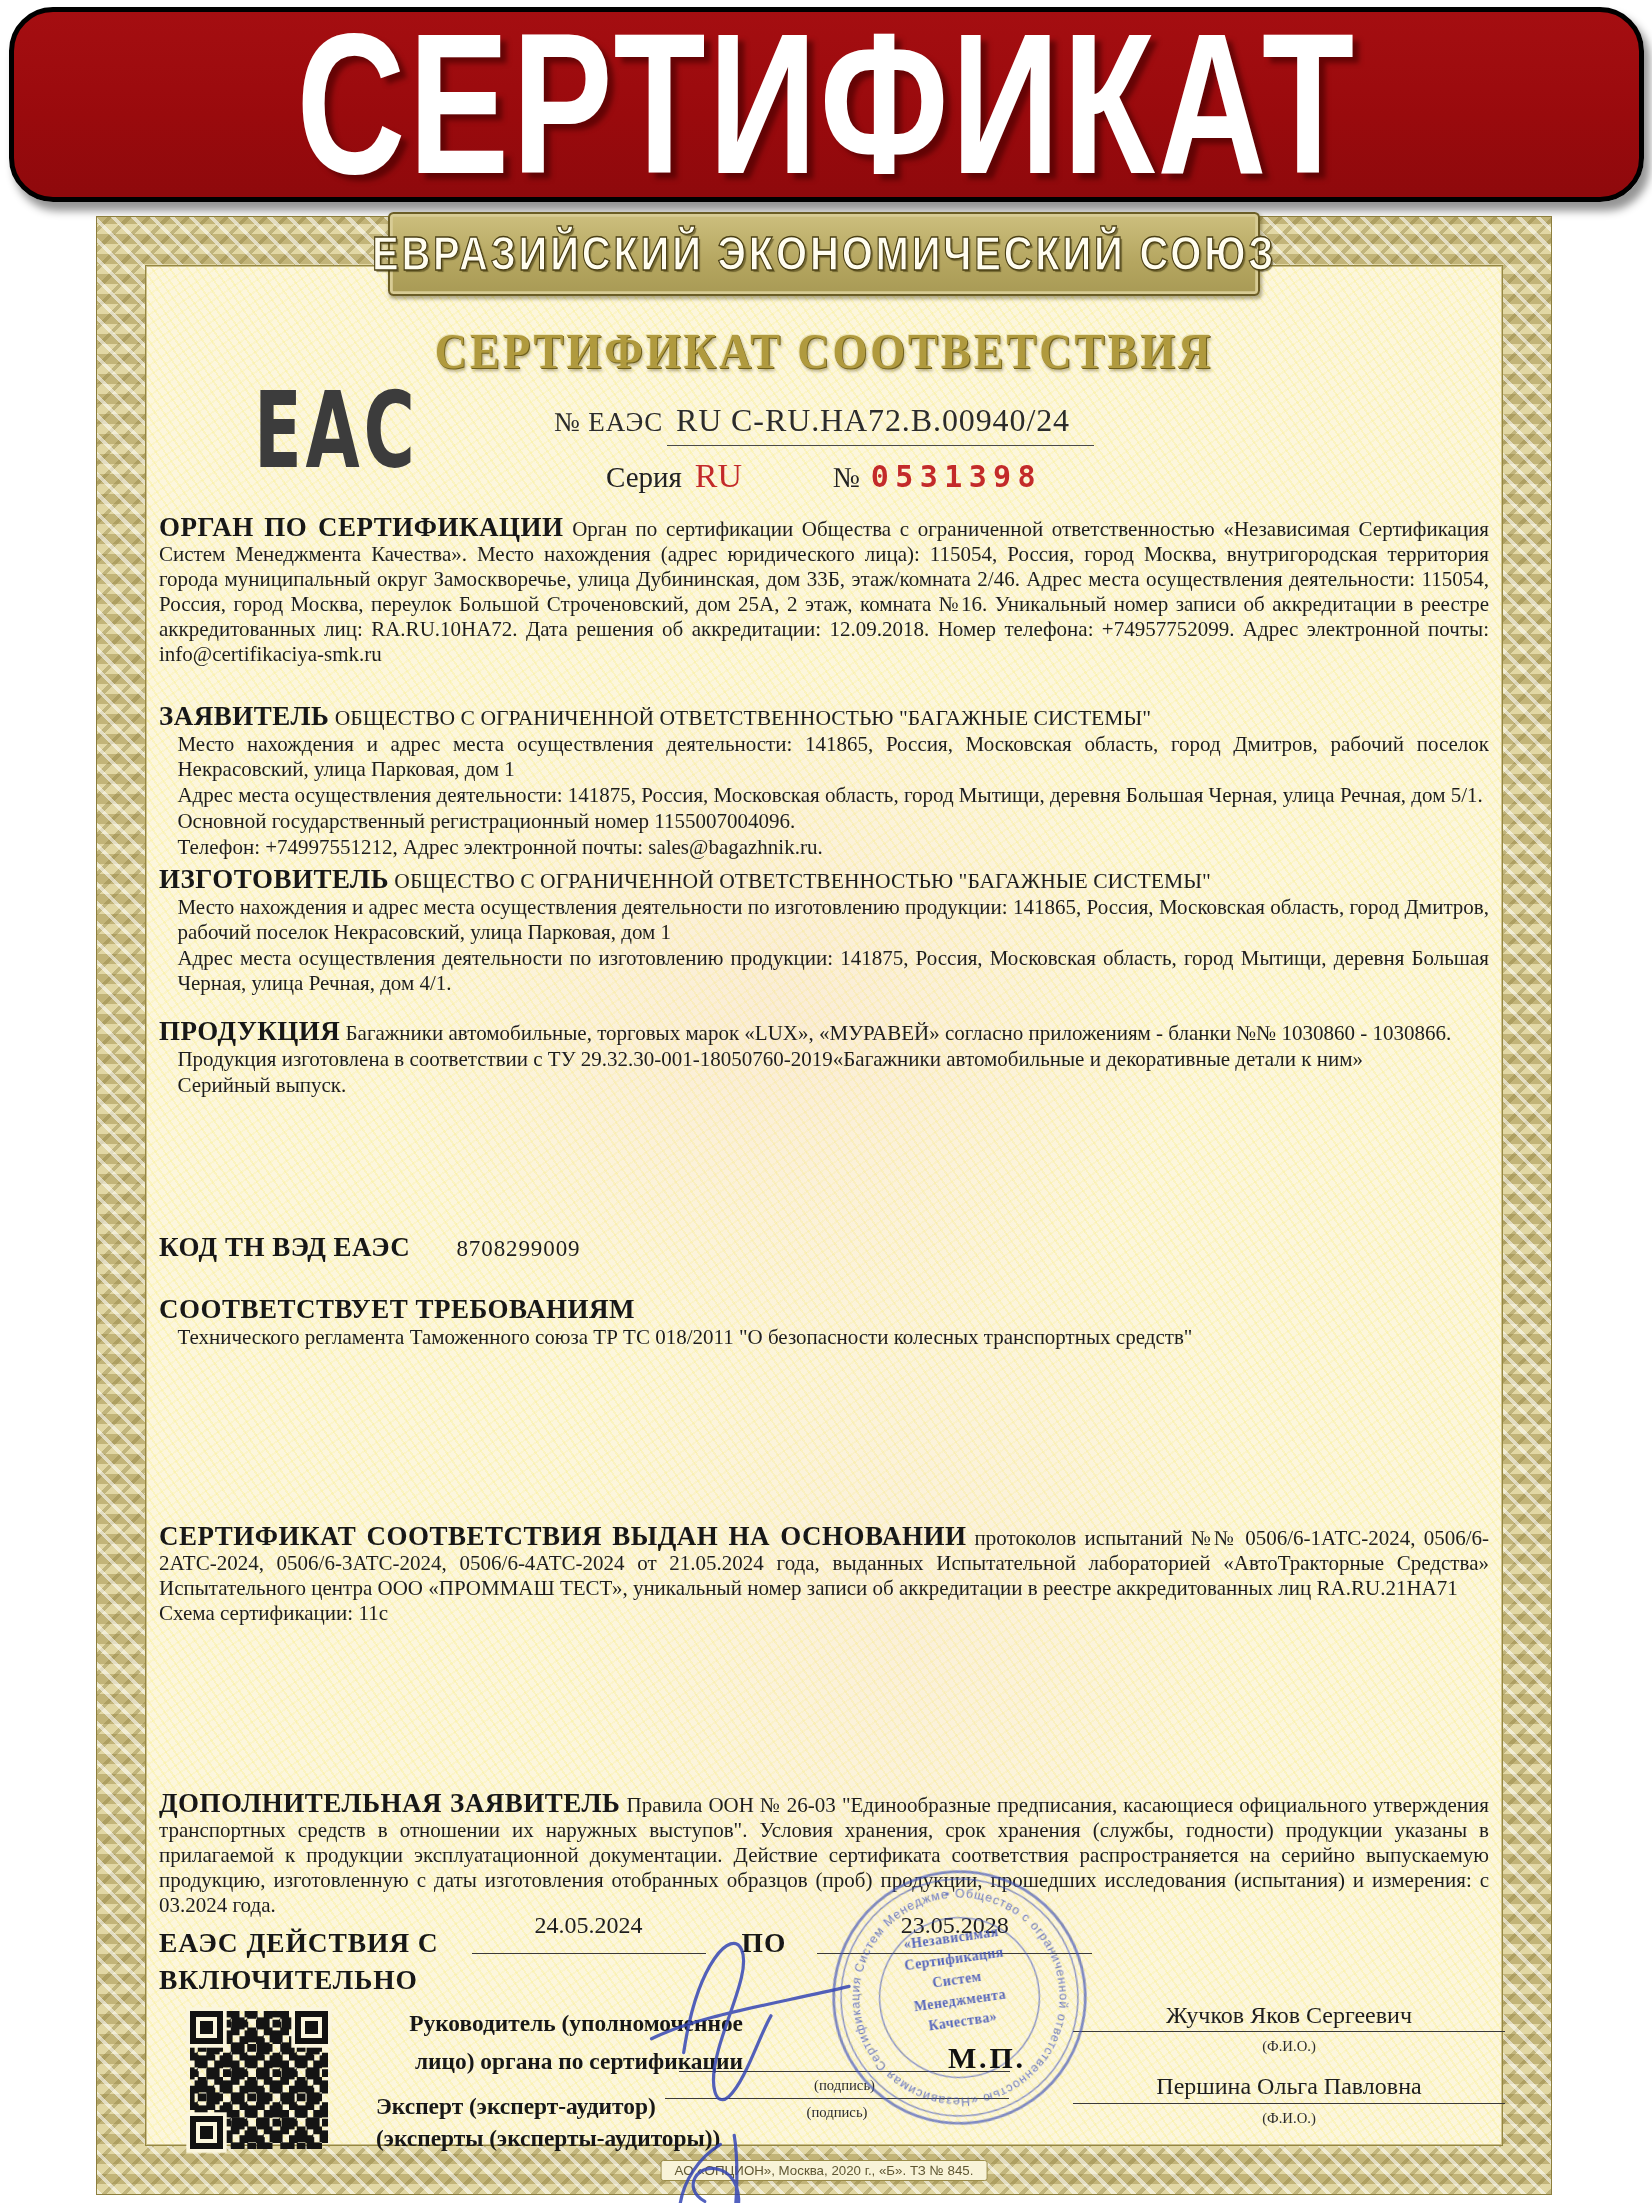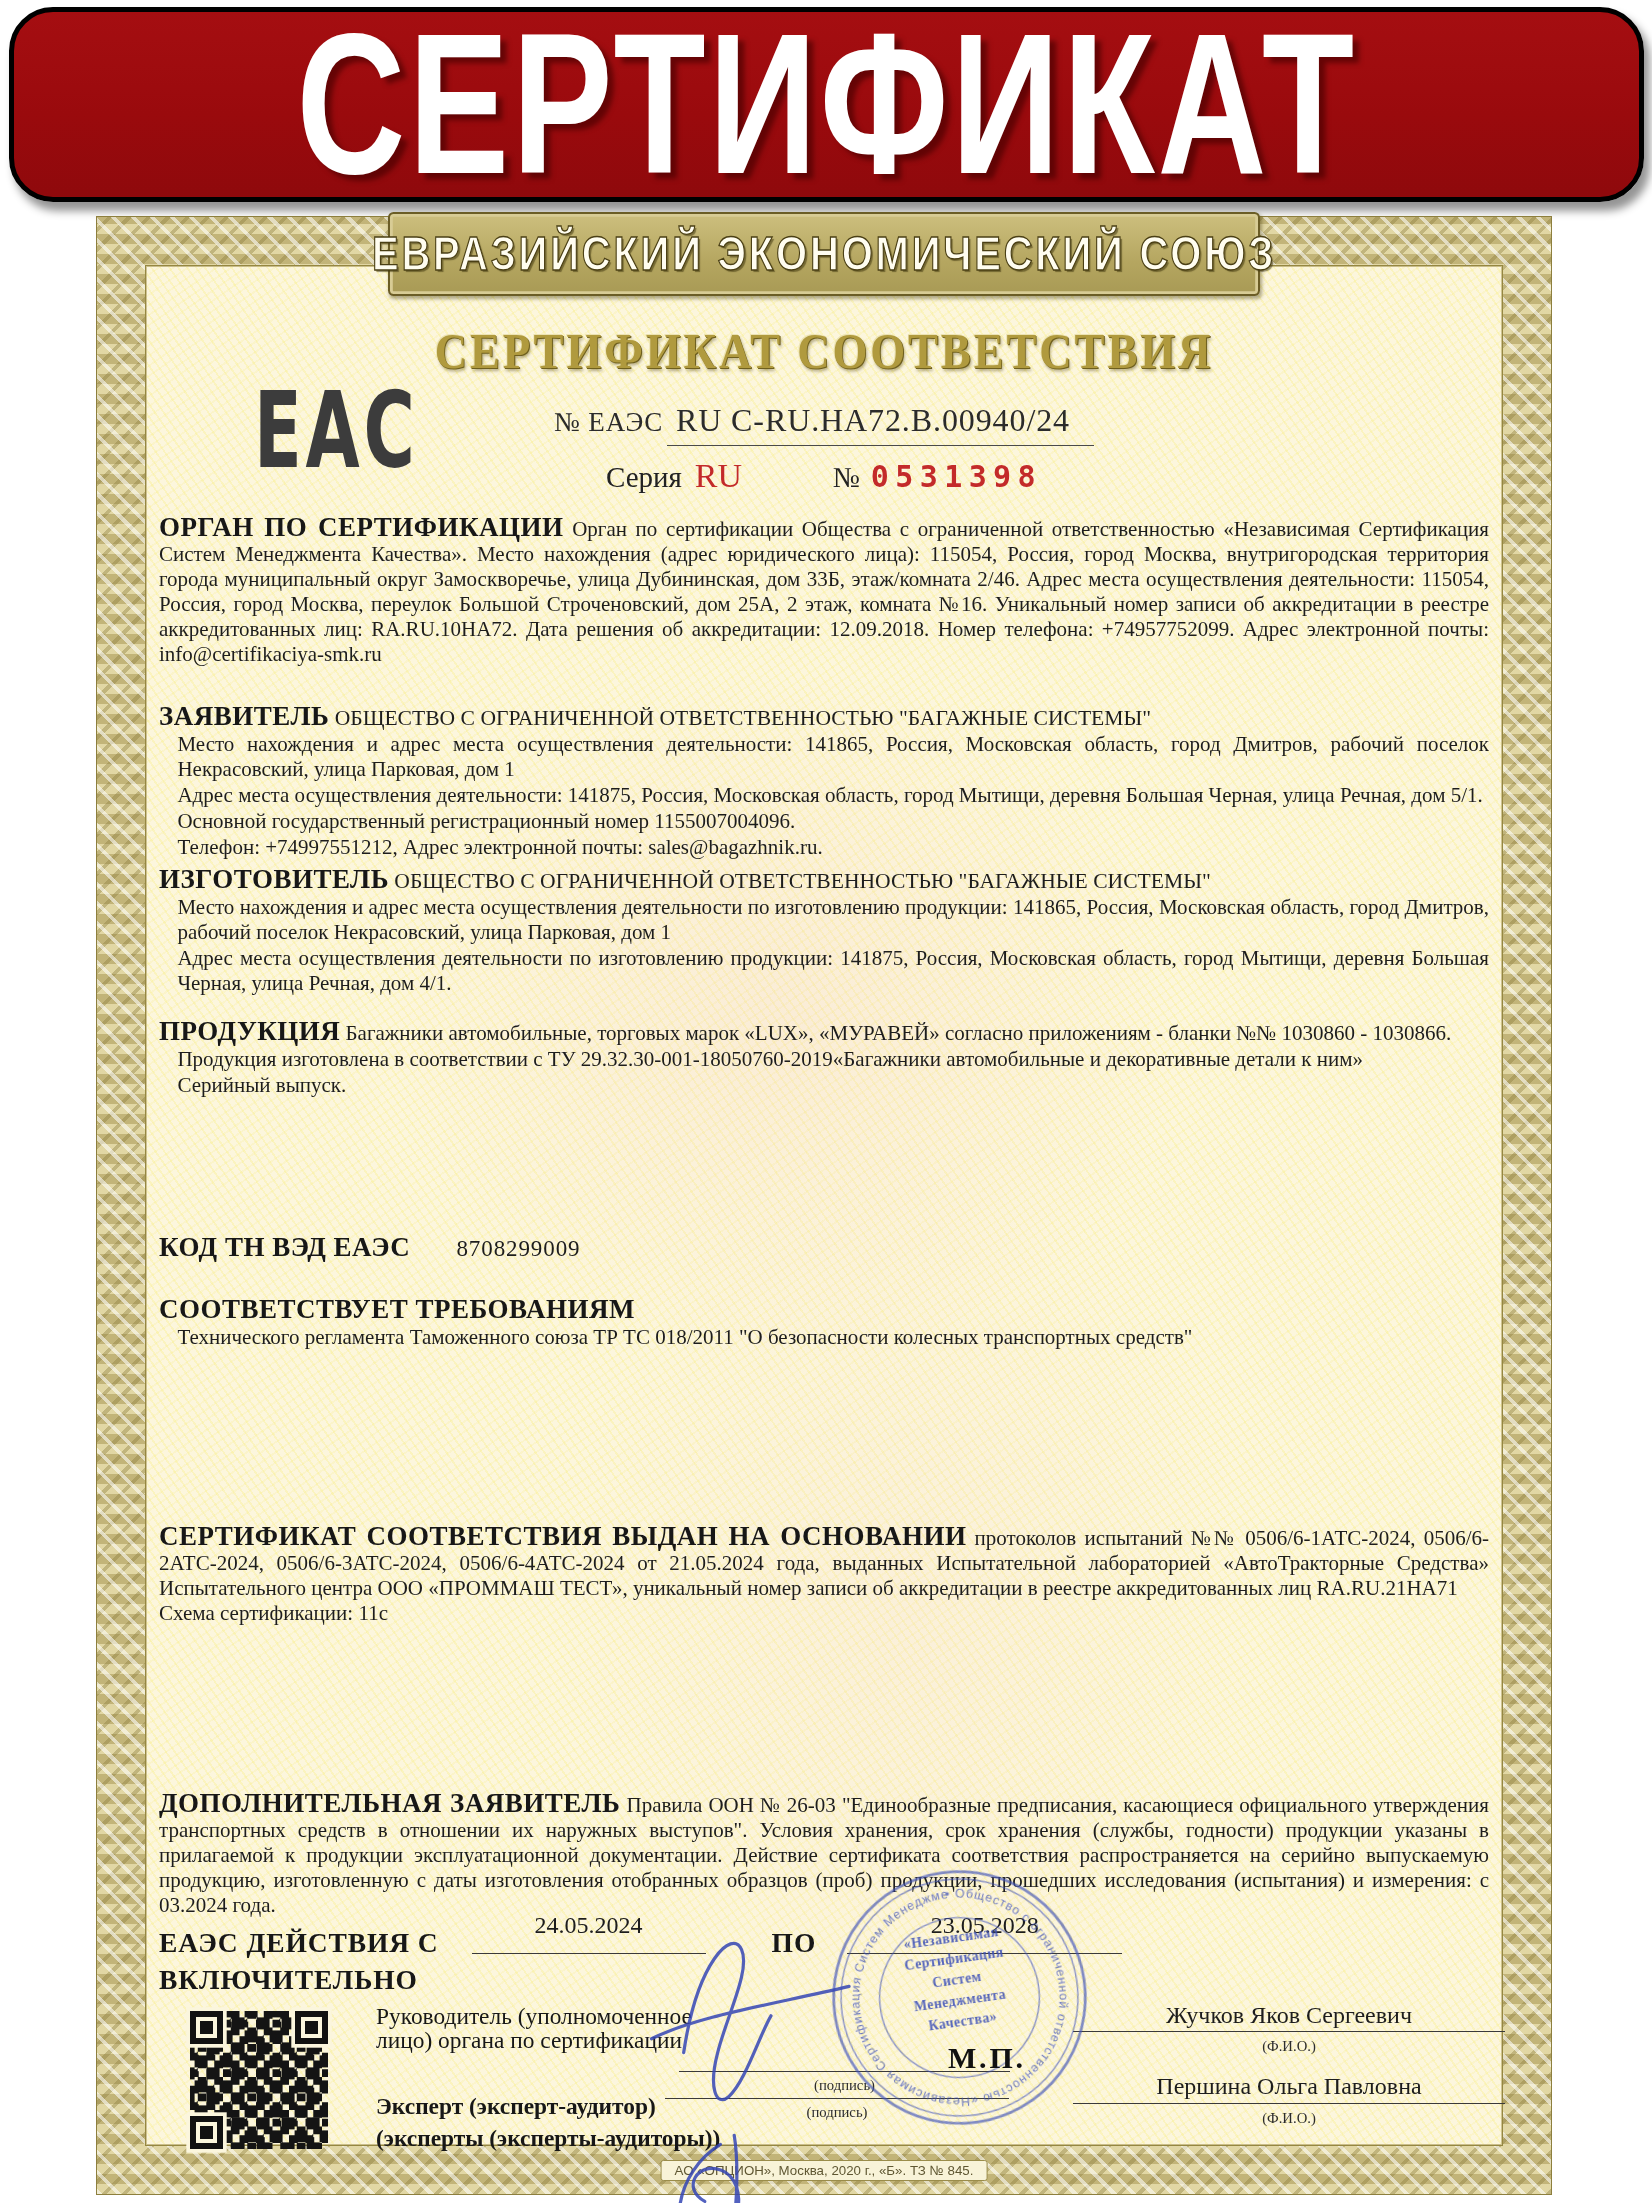--- a/index.html
+++ b/index.html
@@ -103,37 +103,37 @@
 
   
   .validity { position:absolute; left:13px; top:1646px; white-space:nowrap; }
   .vlabel { display:inline-block; font-weight:700; font-size:27.5px; letter-spacing:0.9px;
             color:#171717; vertical-align:top; padding-top:14.7px; }
   .dateslot { display:inline-block; position:relative; width:234px; height:42px;
               border-bottom:1.8px solid #3a3a3a; margin-left:33px; vertical-align:top; }
   .dateslot.slot2 { width:275px; margin-left:31px; }
   .dateslot .date { position:absolute; left:0; right:0; top:0; text-align:center;
                     font-size:24px; color:#1d1d1d; }
-  .po { margin-left:66px; }
+  .po { margin-left:36px; }
   .inclusive { position:absolute; left:13px; top:1698px; font-weight:700; font-size:27.5px;
                letter-spacing:0.9px; color:#171717; }
 
   
   .qr { position:absolute; left:44px; top:1745px; width:138px; height:138px;
         background:
           repeating-conic-gradient(#141414 0% 25%, rgba(0,0,0,0) 0% 50%) 0px 0px/16.5px 16.5px,
           repeating-conic-gradient(#141414 0% 25%, rgba(0,0,0,0) 0% 50%) 4.6px 6.4px/25px 25px; }
   .qr .f { position:absolute; width:33px; height:33px; border:6.4px solid #111; background:#fbf6dd;
            box-shadow:0 0 0 3.7px #fbf6dd; }
   .qr .f span { position:absolute; left:3.7px; top:3.7px; width:13px; height:13px; background:#111; display:block; }
   .qr .f.tl { left:0; top:0; } .qr .f.tr { right:0; top:0; } .qr .f.bl { left:0; bottom:0; }
 
   
   .role-head   { position:absolute; left:230px; top:1738px; width:367px;
-                 font-weight:400; font-size:23.4px; line-height:24px; color:#171717; }
+                 font-weight:700; font-size:23.4px; line-height:38px; color:#171717;text-align:right; }
   .role-expert1{ position:absolute; left:230px; top:1827px; width:386px;
                  font-weight:700; font-size:23.4px; color:#171717; }
   .role-expert2{ position:absolute; left:230px; top:1859px; width:386px;
                  font-weight:700; font-size:23.4px; color:#171717; }
   .sigline1 { position:absolute; left:533px; top:1756px; width:331px; height:50px;
               border-bottom:1.8px solid #3a3a3a; }
   .sigline2 { position:absolute; left:519px; top:1783px; width:344px; height:50px;
               border-bottom:1.8px solid #3a3a3a; }
   .cap { position:absolute; text-align:center; font-size:14.7px; color:#2c2c2c; }
   .cap.sig1 { left:533px; top:1811px; width:331px; }

